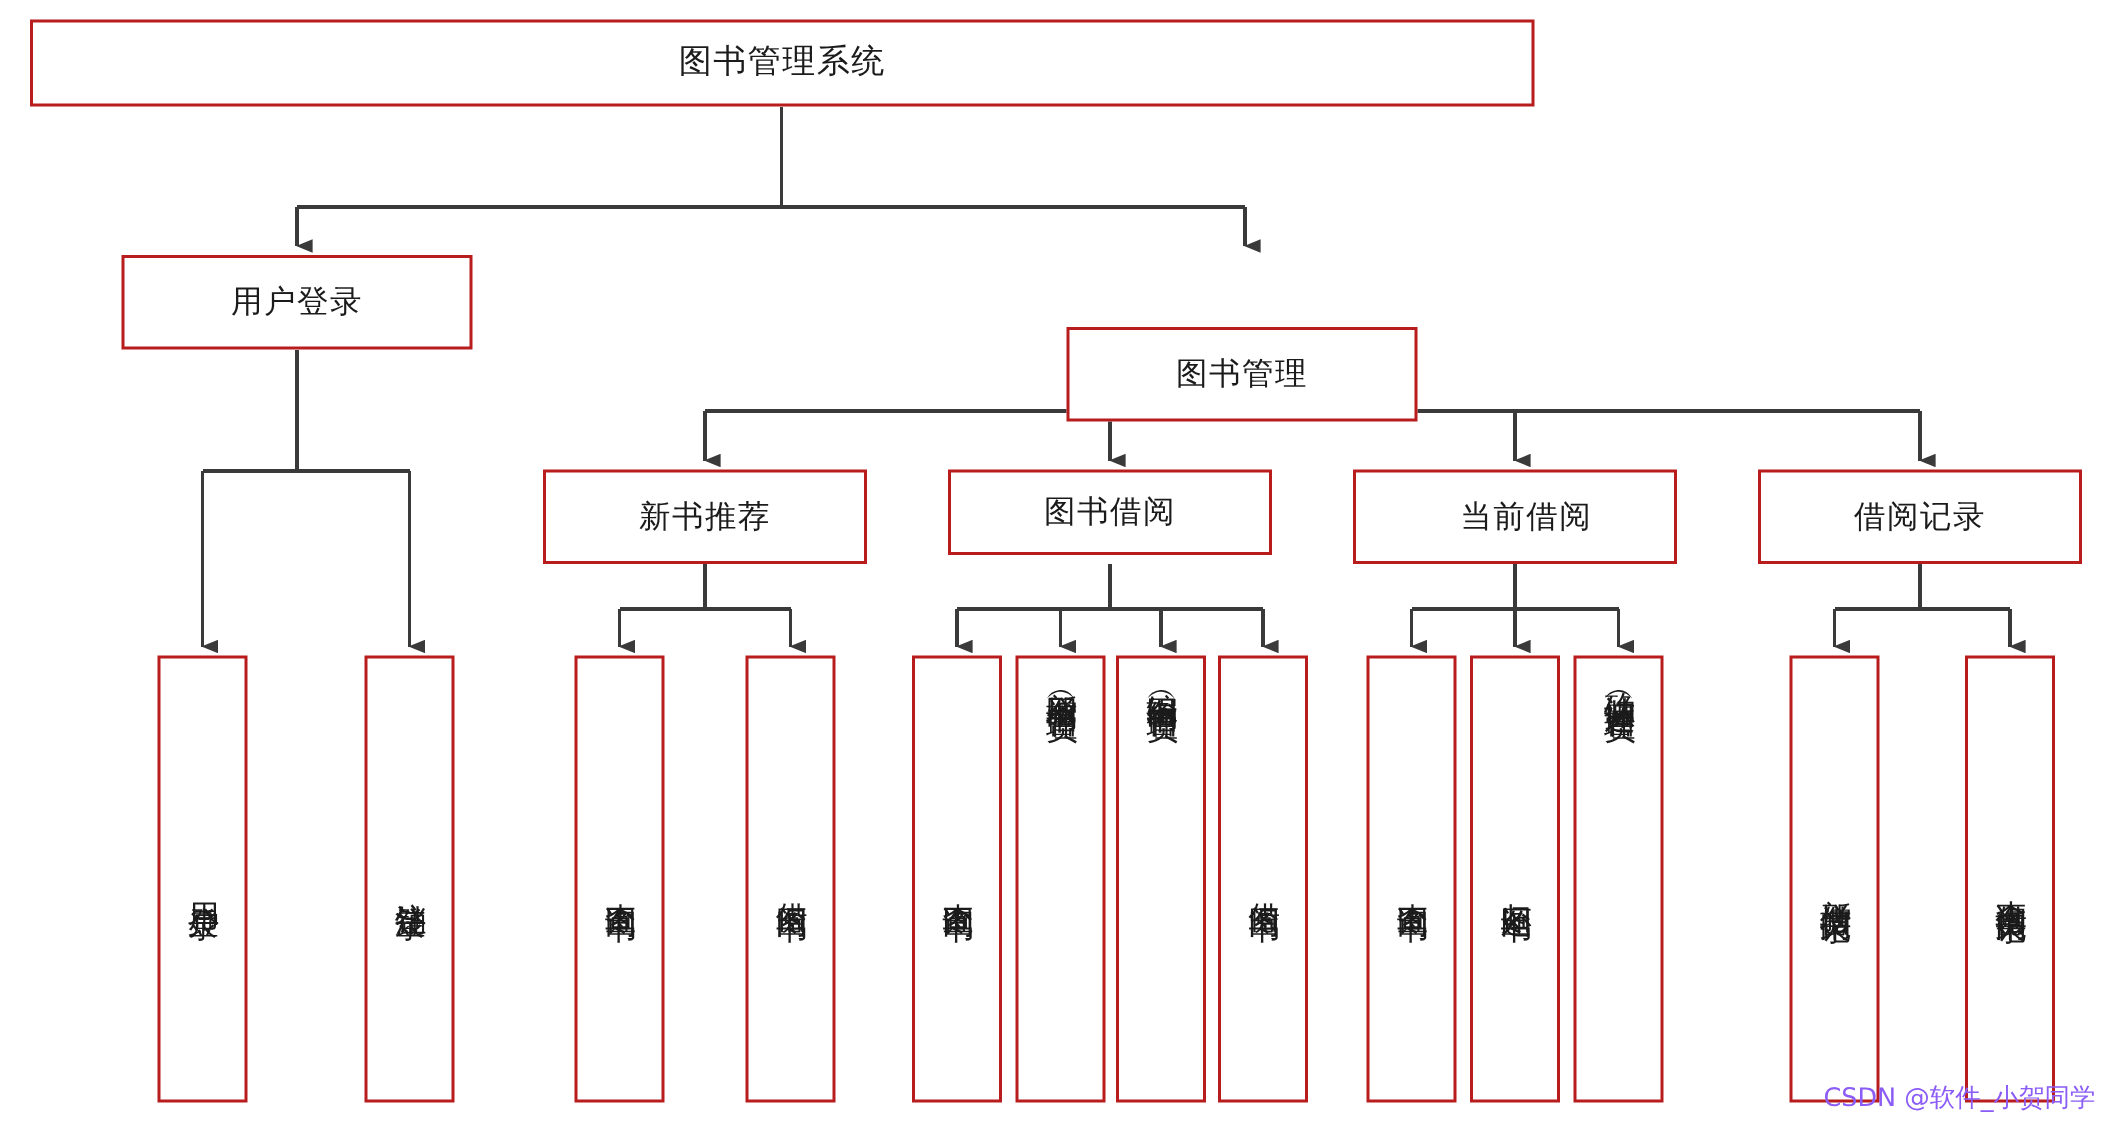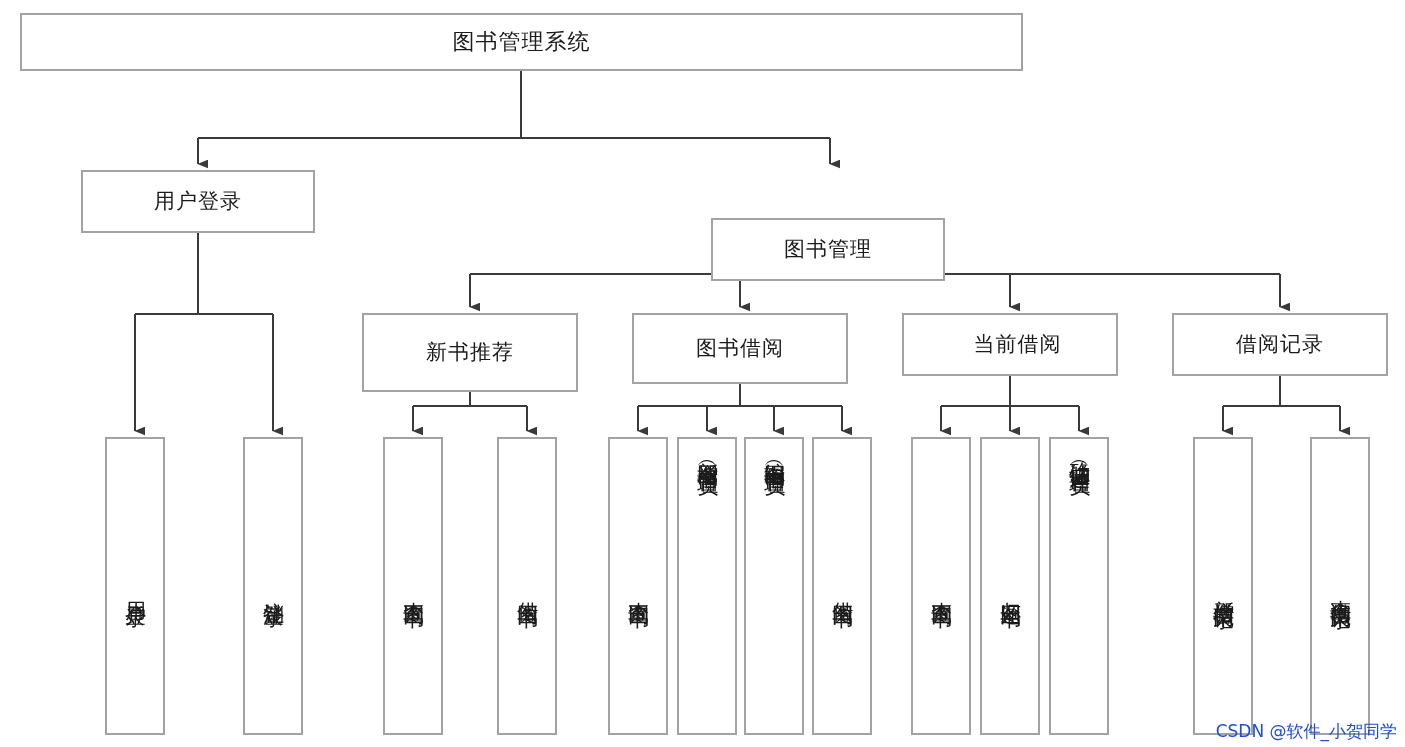--- a/index.html
+++ b/index.html
@@ -25,21 +25,21 @@
     top: 0;
     width: 1405px;
     height: 747px;
     pointer-events: none;
   }
   
   .node {
     position: absolute;
     box-sizing: border-box;
     background: #ffffff;
-    border: 2px solid #a3a3a3;
+    border: 2px solid #b91c1c;
     display: flex;
     align-items: center;
     justify-content: center;
     z-index: 2;
   }
   .node .label {
     color: #1b1b1b;
     letter-spacing: 1px;
     white-space: nowrap;
   }
@@ -69,21 +69,21 @@
   .node.leaf.mid .label {
     margin-top: auto;
     margin-bottom: auto;
   }
   
   #watermark {
     position: absolute;
     right: 8px;
     bottom: 4px;
     font-size: 17px;
-    color: #1d4ed8;
+    color: #8b5cf6;
     white-space: nowrap;
     z-index: 3;
     font-family: "DejaVu Sans", "Liberation Sans", sans-serif;
   }
 </style>
 </head>
 <body>
 
 <div id="canvas">
 
@@ -144,25 +144,25 @@
   </div>
 
   <div class="node horiz" style="left:81px; top:170px; width:234px; height:63px;">
     <span class="label">用户登录</span>
   </div>
 
   <div class="node horiz" style="left:711px; top:170px; width:234px; height:63px;margin-top:48px;">
     <span class="label">图书管理</span>
   </div>
 
-  <div class="node horiz" style="left:362px; top:313px; width:216px; height:79px;">
+  <div class="node horiz" style="left:362px; top:313px; width:216px; height:63px;">
     <span class="label">新书推荐</span>
   </div>
 
-  <div class="node horiz" style="left:632px; top:313px; width:216px; height:71px;">
+  <div class="node horiz" style="left:632px; top:313px; width:216px; height:57px;">
     <span class="label">图书借阅</span>
   </div>
 
   <div class="node horiz" style="left:902px; top:313px; width:216px; height:63px;padding-left:15px;">
     <span class="label">当前借阅</span>
   </div>
 
   <div class="node horiz" style="left:1172px; top:313px; width:216px; height:63px;">
     <span class="label">借阅记录</span>
   </div>

